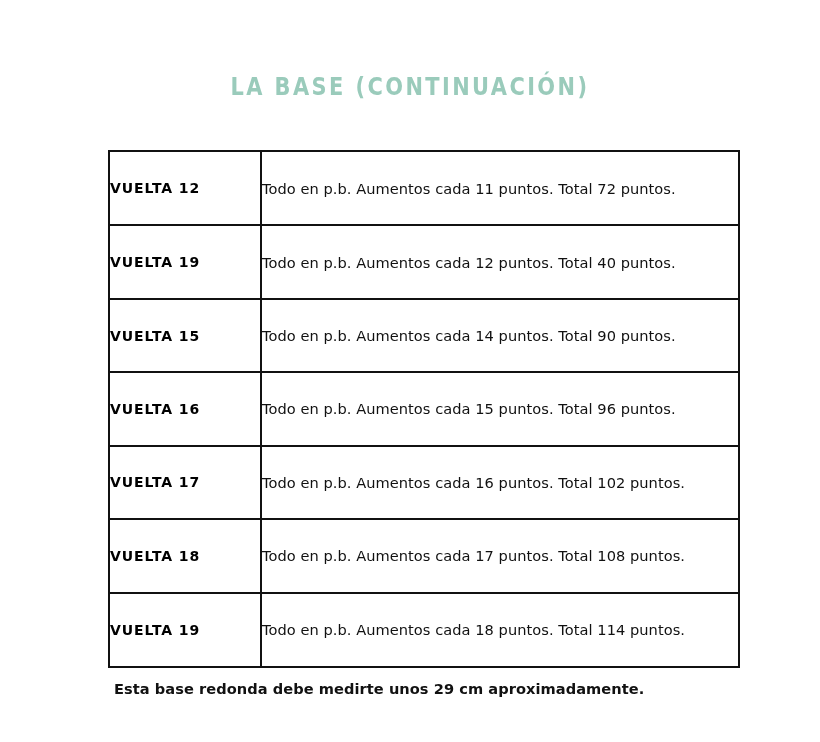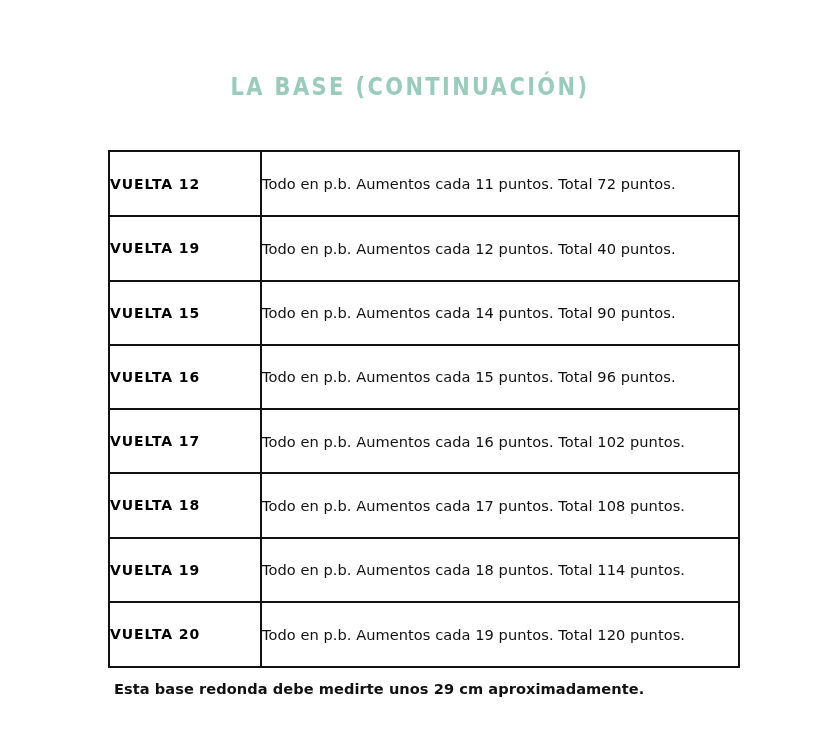--- a/index.html
+++ b/index.html
@@ -124,23 +124,19 @@
             <td class="round-desc">Todo en p.b. Aumentos cada 16 puntos. Total 102 puntos.</td>
           </tr>
           <tr>
             <td class="round-label">VUELTA 18</td>
             <td class="round-desc">Todo en p.b. Aumentos cada 17 puntos. Total 108 puntos.</td>
           </tr>
           <tr>
             <td class="round-label">VUELTA 19</td>
             <td class="round-desc">Todo en p.b. Aumentos cada 18 puntos. Total 114 puntos.</td>
           </tr>
-          <tr>
-            <td class="round-label">VUELTA 20</td>
-            <td class="round-desc">Todo en p.b. Aumentos cada 19 puntos. Total 120 puntos.</td>
-          </tr>
         </tbody>
     </table>
   </div>
 
   <div class="footnote">Esta base redonda debe medirte unos 29 cm aproximadamente.</div>
 
 </div>
 
 </body></html>

